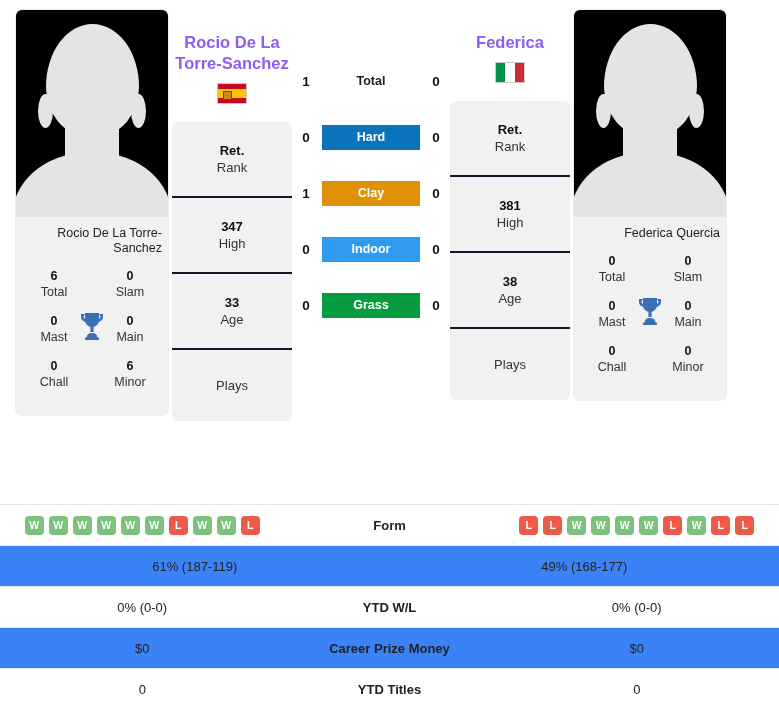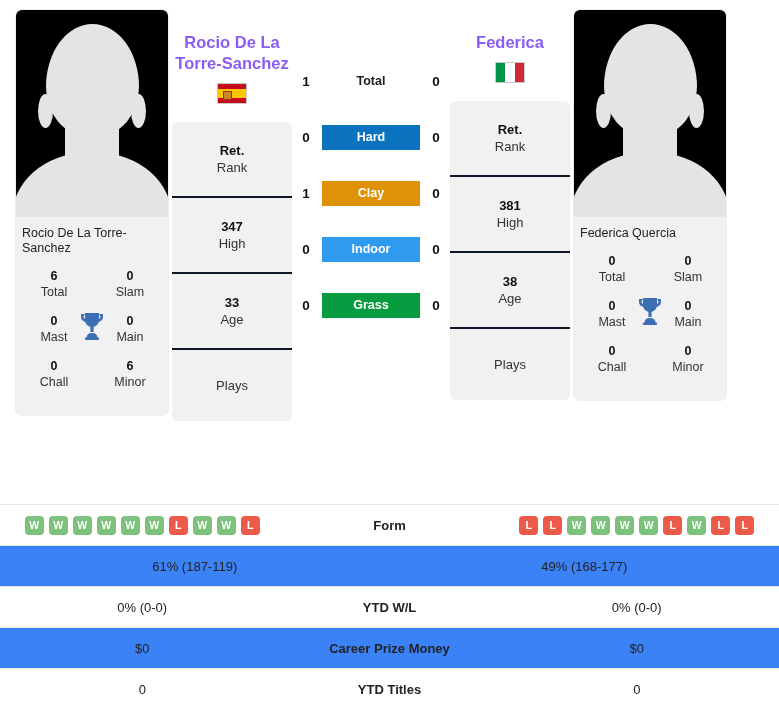--- a/index.html
+++ b/index.html
@@ -49,21 +49,21 @@
     width: 54px; height: 62px; margin-left: -27px;
     background: #e3e4e5;
   }
   .silhouette-body {
     position: absolute; left: 50%; bottom: -48px;
     width: 160px; height: 112px; margin-left: -80px;
     background: #e3e4e5;
     border-radius: 46% 46% 0 0 / 58% 58% 0 0;
   }
   .photo-name {
-    text-align: left;
+    text-align: right;
     font-size: 12.5px;
     line-height: 15px;
     padding: 9px 6px 8px 6px;
     color: #222;
   }
   .trophy-grid {
     position: relative;
     padding: 4px 4px 12px 4px;
   }
   .trophy-row {

